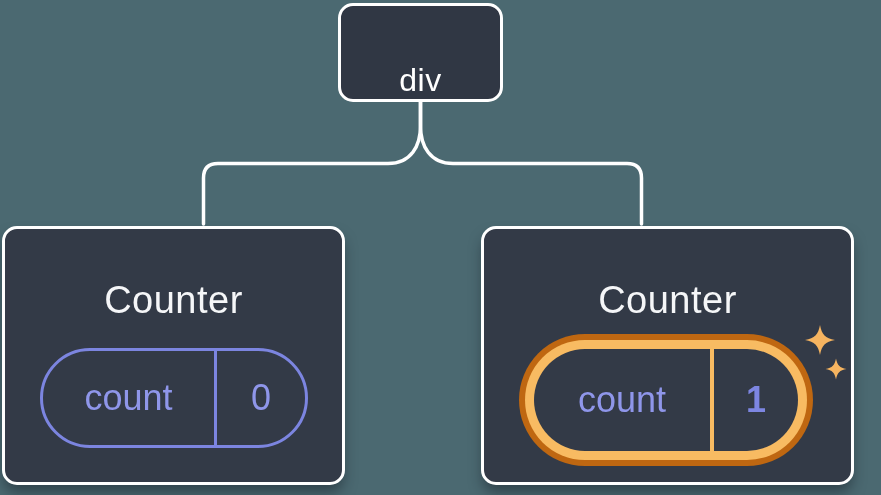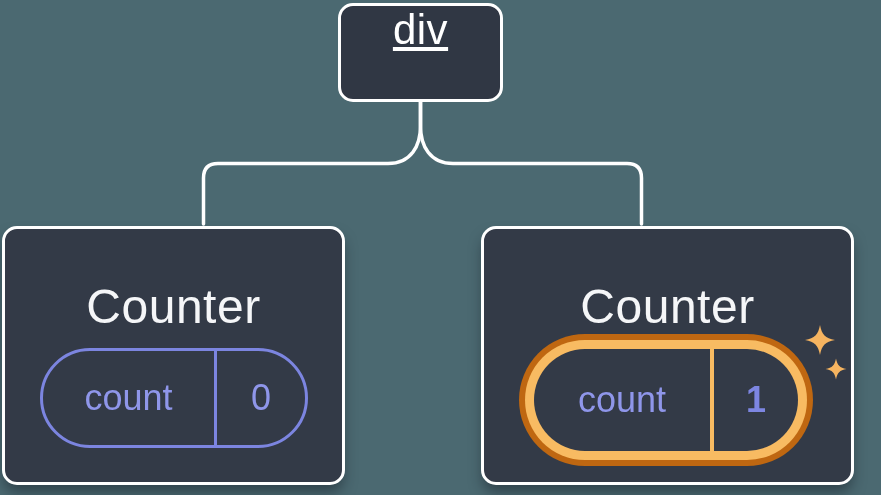--- a/index.html
+++ b/index.html
@@ -21,38 +21,37 @@
     box-sizing: border-box;
     background: #333a47;
     border: 3px solid #ffffff;
     border-radius: 15px;
   }
   #root-node {
     left: 338px; top: 3px;
     width: 165px; height: 99px;
     background: #303744;
     display: flex;
-    align-items: flex-start;
+    align-items: flex-end;
     justify-content: center;
     color: #ffffff;
-    font-size: 42px;
+    font-size: 32px;
     letter-spacing: 0.5px;
-    text-decoration: underline;
   }
   .counter-card {
     top: 226px;
     height: 259px;
     box-shadow: 0 9px 14px -2px rgba(20, 26, 36, 0.5);
   }
   #counter-card-left  { left: 2px;   width: 343px; }
   #counter-card-right { left: 481px; width: 373px; }
   .card-title {
     margin-top: 50px;
     text-align: center;
-    font-size: 48px;
+    font-size: 38px;
     font-weight: 500;
     color: #f5f6f8;
     letter-spacing: 0.5px;
   }
   
   .state-pill {
     position: absolute;
     left: 35px; top: 119px;
     width: 268px; height: 100px;
     box-sizing: border-box;

